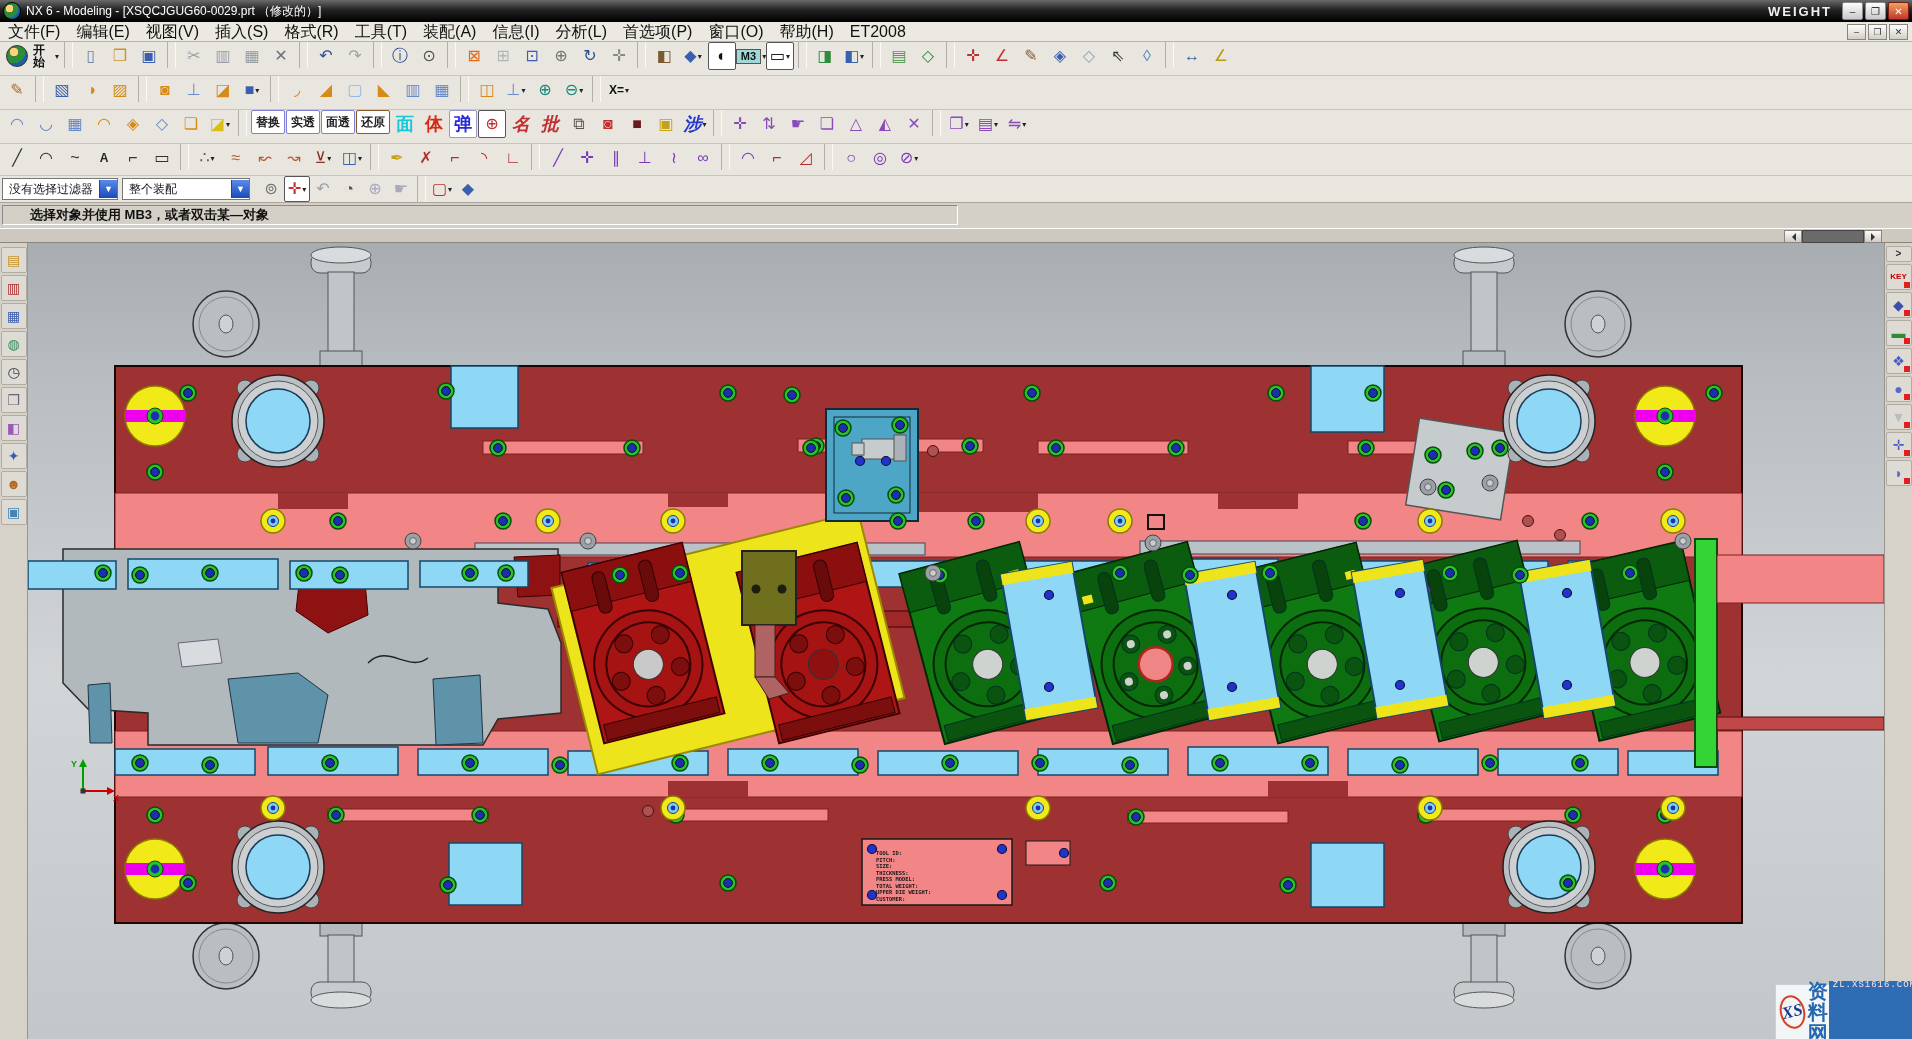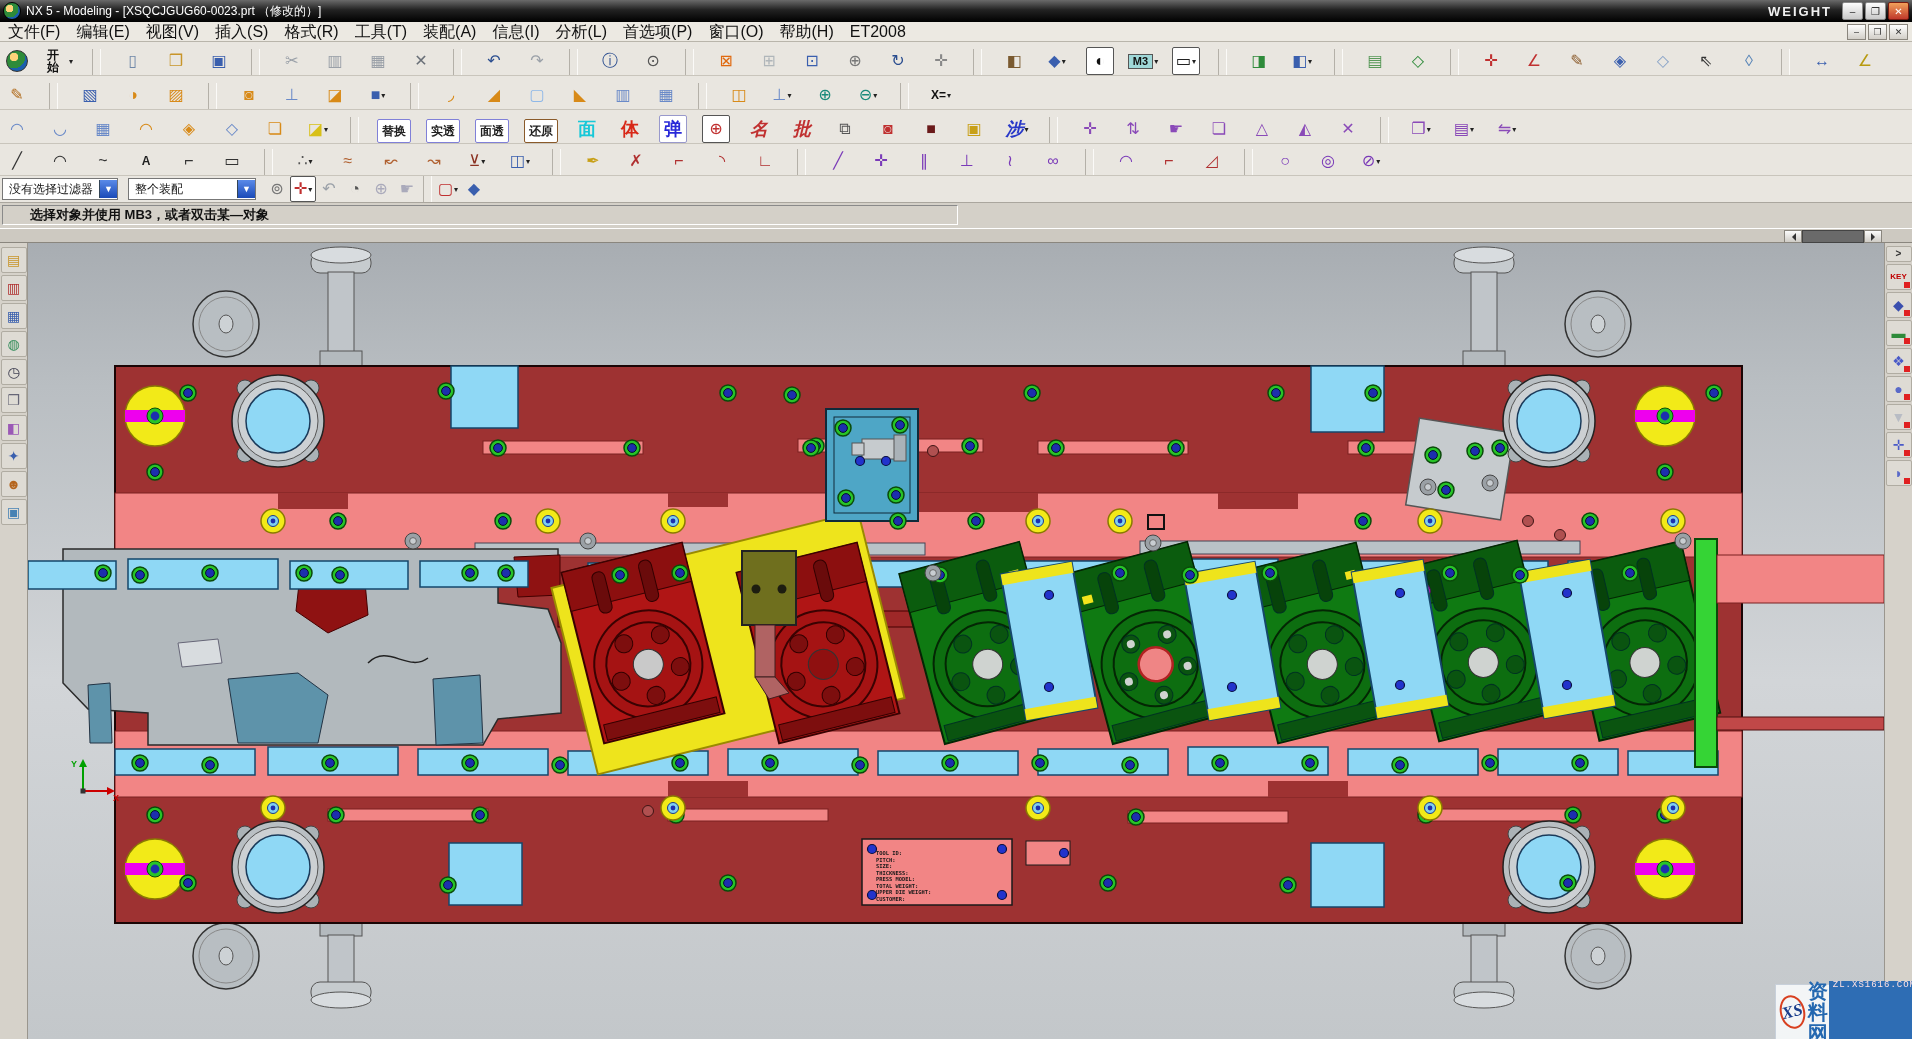--- a/index.html
+++ b/index.html
@@ -22,21 +22,21 @@
   
   #menubar{position:absolute;left:0;top:22px;width:100%;height:20px;background:#ece9e2;
     border-bottom:1px solid #b9b5ab;display:flex;align-items:center;font-size:12.5px;box-sizing:border-box}
   #menubar .tb-btn.menu{width:auto;height:100%;padding:0 8px;font-size:12.5px;border:none}
   #mdi-btns{margin-left:auto;display:flex;margin-right:4px}
   .mdibtn{width:17px;height:14px;margin-left:2px;display:flex;align-items:center;justify-content:center;
     font-size:9px;background:linear-gradient(#fff,#d2cfc8);border:1px solid #8a867e;color:#333}
 
   
   .toolrow{position:absolute;left:0;width:100%;background:#e9e6e0;border-bottom:1px solid #c9c5bc;
-    display:flex;align-items:flex-end;padding-left:3px;box-sizing:border-box;gap:15px}
+    display:flex;align-items:flex-start;padding-left:3px;box-sizing:border-box;gap:1px}
   #tb1{top:42px;height:34px}
   #tb2{top:76px;height:34px}
   #tb3{top:110px;height:34px}
   #tb4{top:144px;height:32px}
   .tb-btn{width:26px;height:26px;display:flex;align-items:center;justify-content:center;
     border:1px solid transparent;border-radius:2px;flex:0 0 auto;position:relative;cursor:default}
   .tb-btn .gl{font-size:16px;line-height:1}
   .tb-btn .dd{font-size:8px;color:#222;margin-left:1px}
   .tb-sep{width:7px;height:26px;border-left:1px solid #b4b0a8;border-right:1px solid #fbfaf8;
     margin:0 3px;flex:0 0 auto}
@@ -104,21 +104,21 @@
     font-family:"Liberation Serif","DejaVu Serif",serif;font-style:italic;font-weight:bold;font-size:17px;color:#1a3e8c}
   #wm-col{display:flex;line-height:1.05}
   #wm-site{color:#2468b0;font-weight:bold;font-size:20px;letter-spacing:1px}
   #wm-url{background:#2e6db4;color:#ffe2e2;font-size:9px;padding:0 4px;letter-spacing:1px;font-family:"Liberation Mono","DejaVu Sans Mono",monospace}
 </style>
 </head>
 <body>
 
 <div id="titlebar">
   <span id="nx-logo"></span>
-  <span id="title-text">NX 5 - Modeling - [XSQCJGUG60-0023.prt （修改的）]</span>
+  <span id="title-text">NX 6 - Modeling - [XSQCJGUG60-0029.prt （修改的）]</span>
   <span id="brand">WEIGHT</span>
   <span class="winbtn">–</span>
   <span class="winbtn">❐</span>
   <span class="winbtn close">✕</span>
 </div>
 
 <div id="menubar">
   <div style="display:flex;height:100%">
       <span class="tb-btn menu">
         <span class="gl">文件(F)</span>
@@ -567,21 +567,21 @@
       <span class="gl" style="color: rgb(122, 58, 184);">⊘</span>
       <span class="dd">▾</span>
     </span>
   </div>
 
 <div id="selbar">
   <div class="seldd">
     <span class="val">没有选择过滤器</span>
     <span class="arrow">▼</span>
   </div>
-  <div class="seldd" style="margin-left:8px">
+  <div class="seldd" style="margin-left:2px">
     <span class="val" style="min-width:96px">整个装配</span>
     <span class="arrow">▼</span>
   </div>
   <div style="display:flex;margin-left:6px">
       <span class="tb-btn">
         <span class="gl" style="color: rgb(119, 119, 119);">⊚</span>
       </span>
       <span class="tb-btn boxed">
         <span class="gl" style="color: rgb(192, 48, 48);">✛</span>
         <span class="dd">▾</span>

